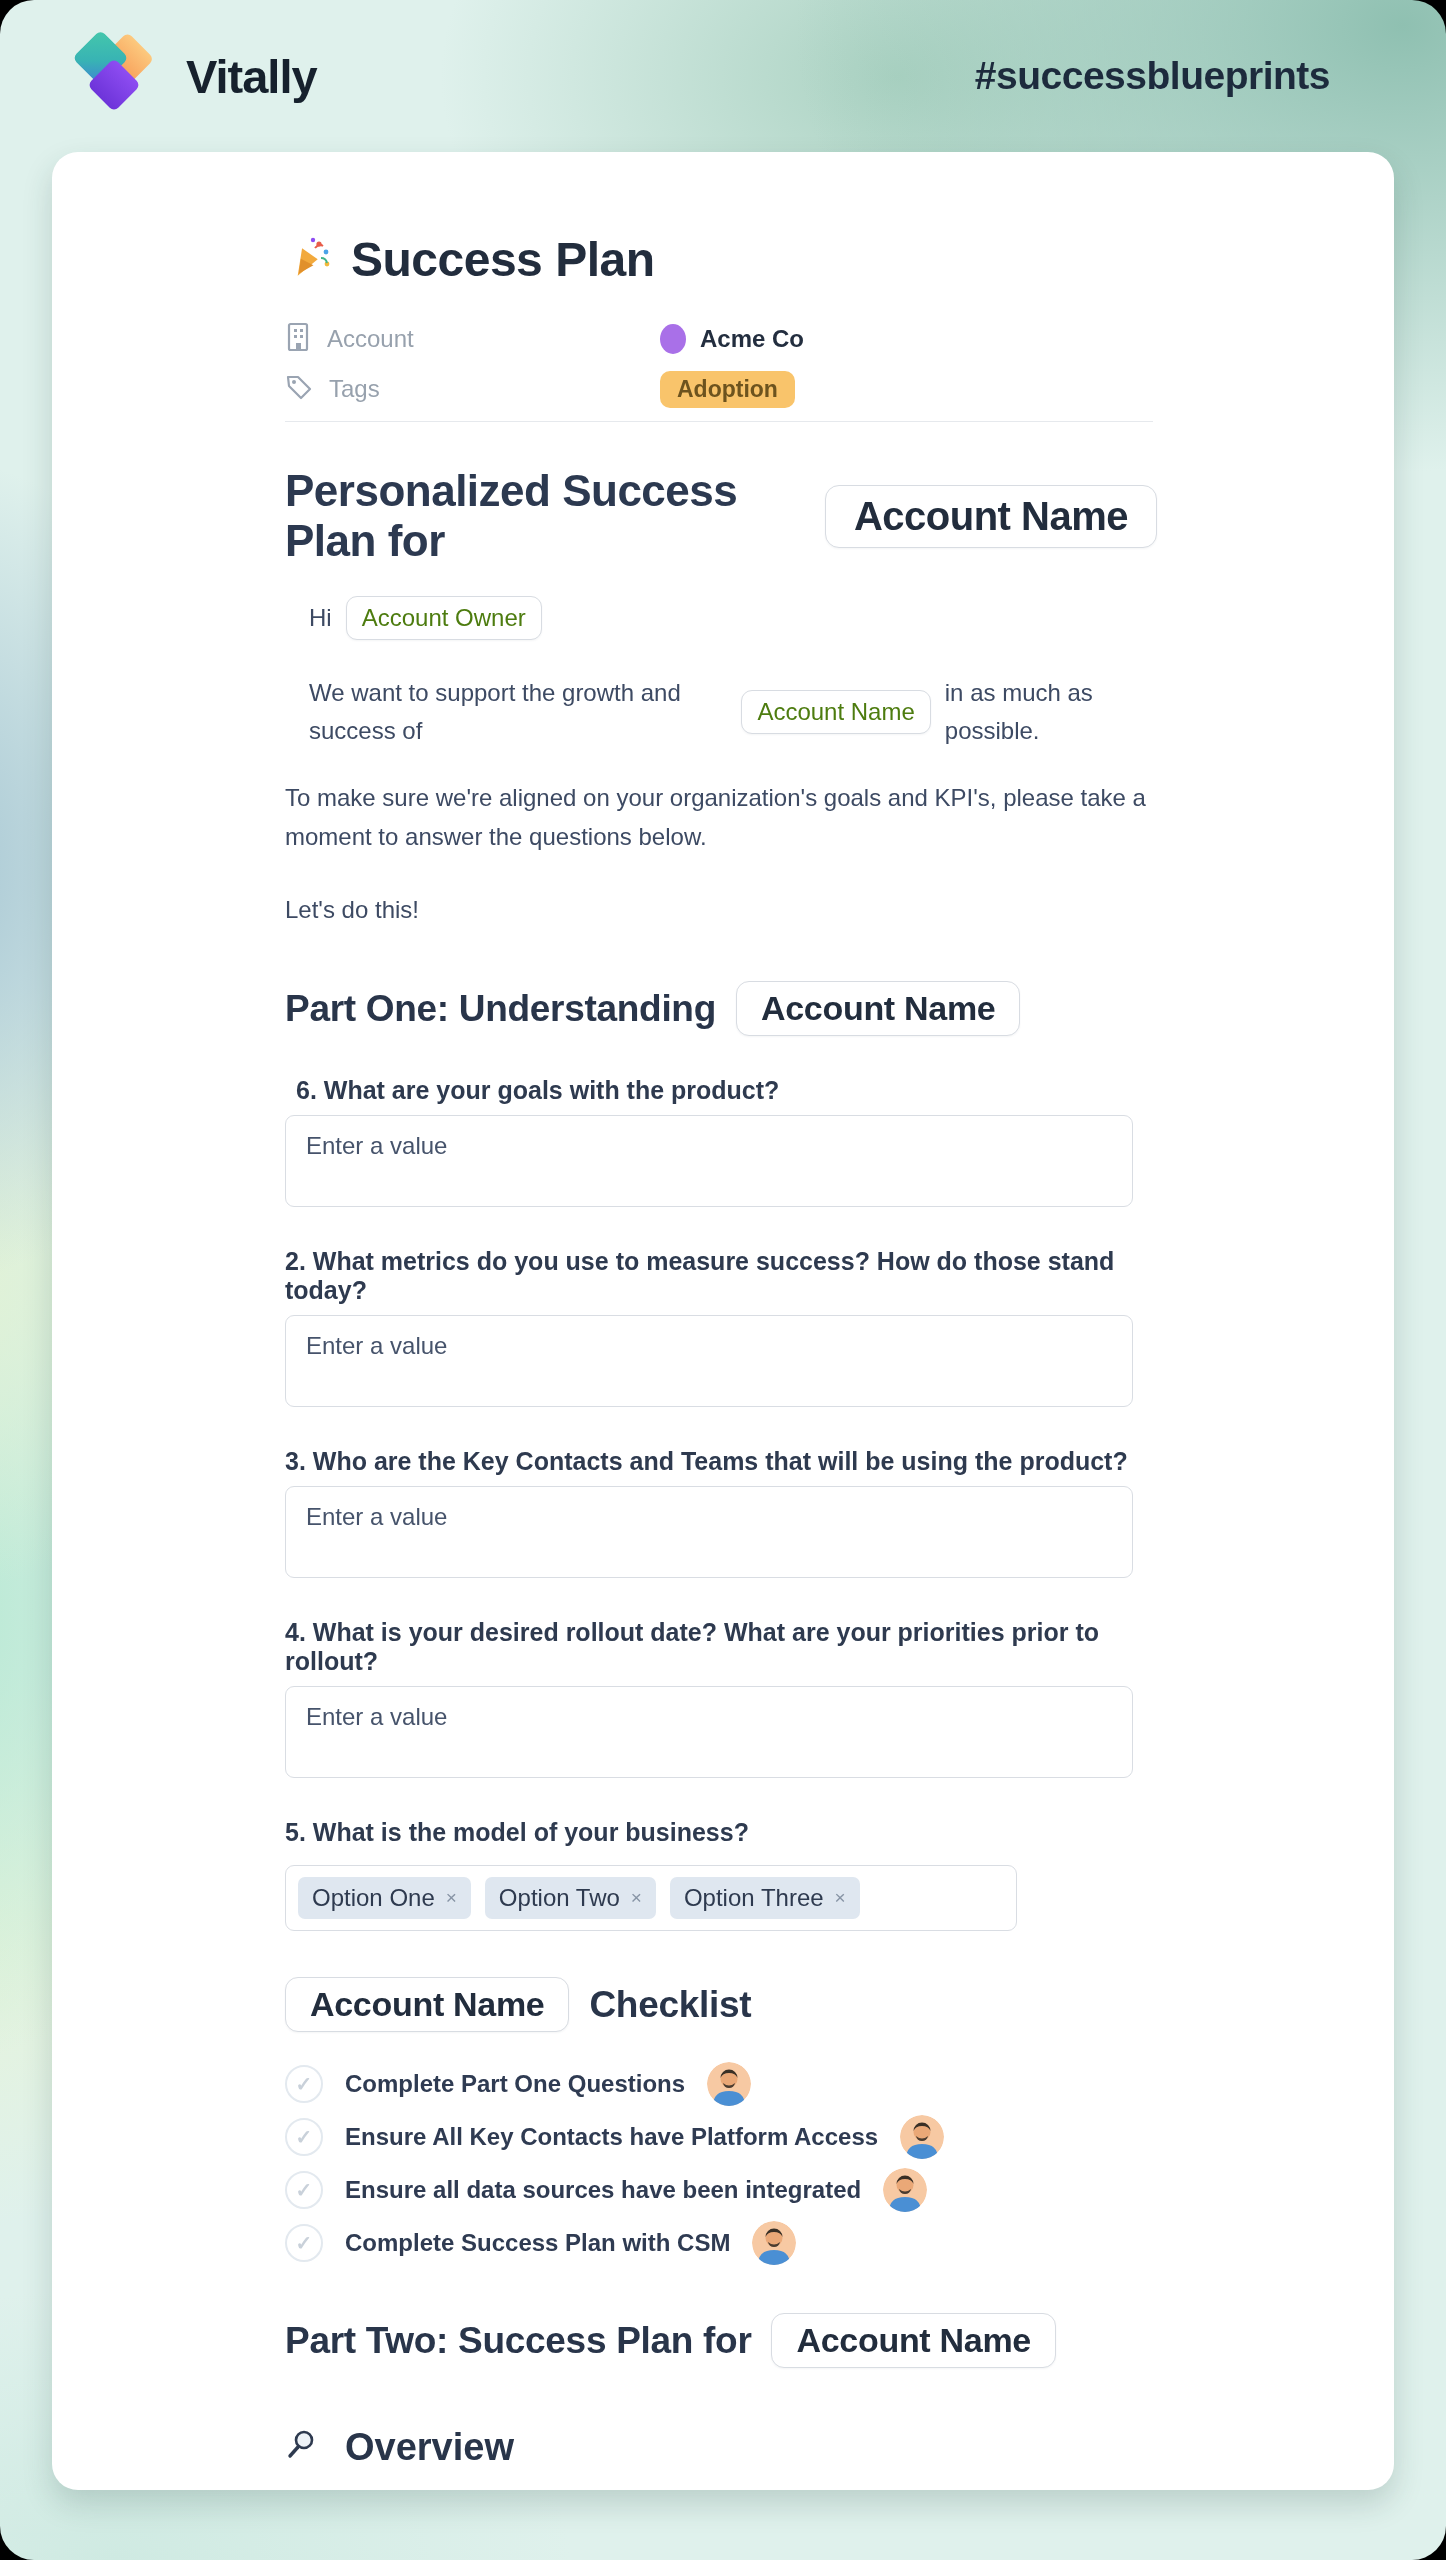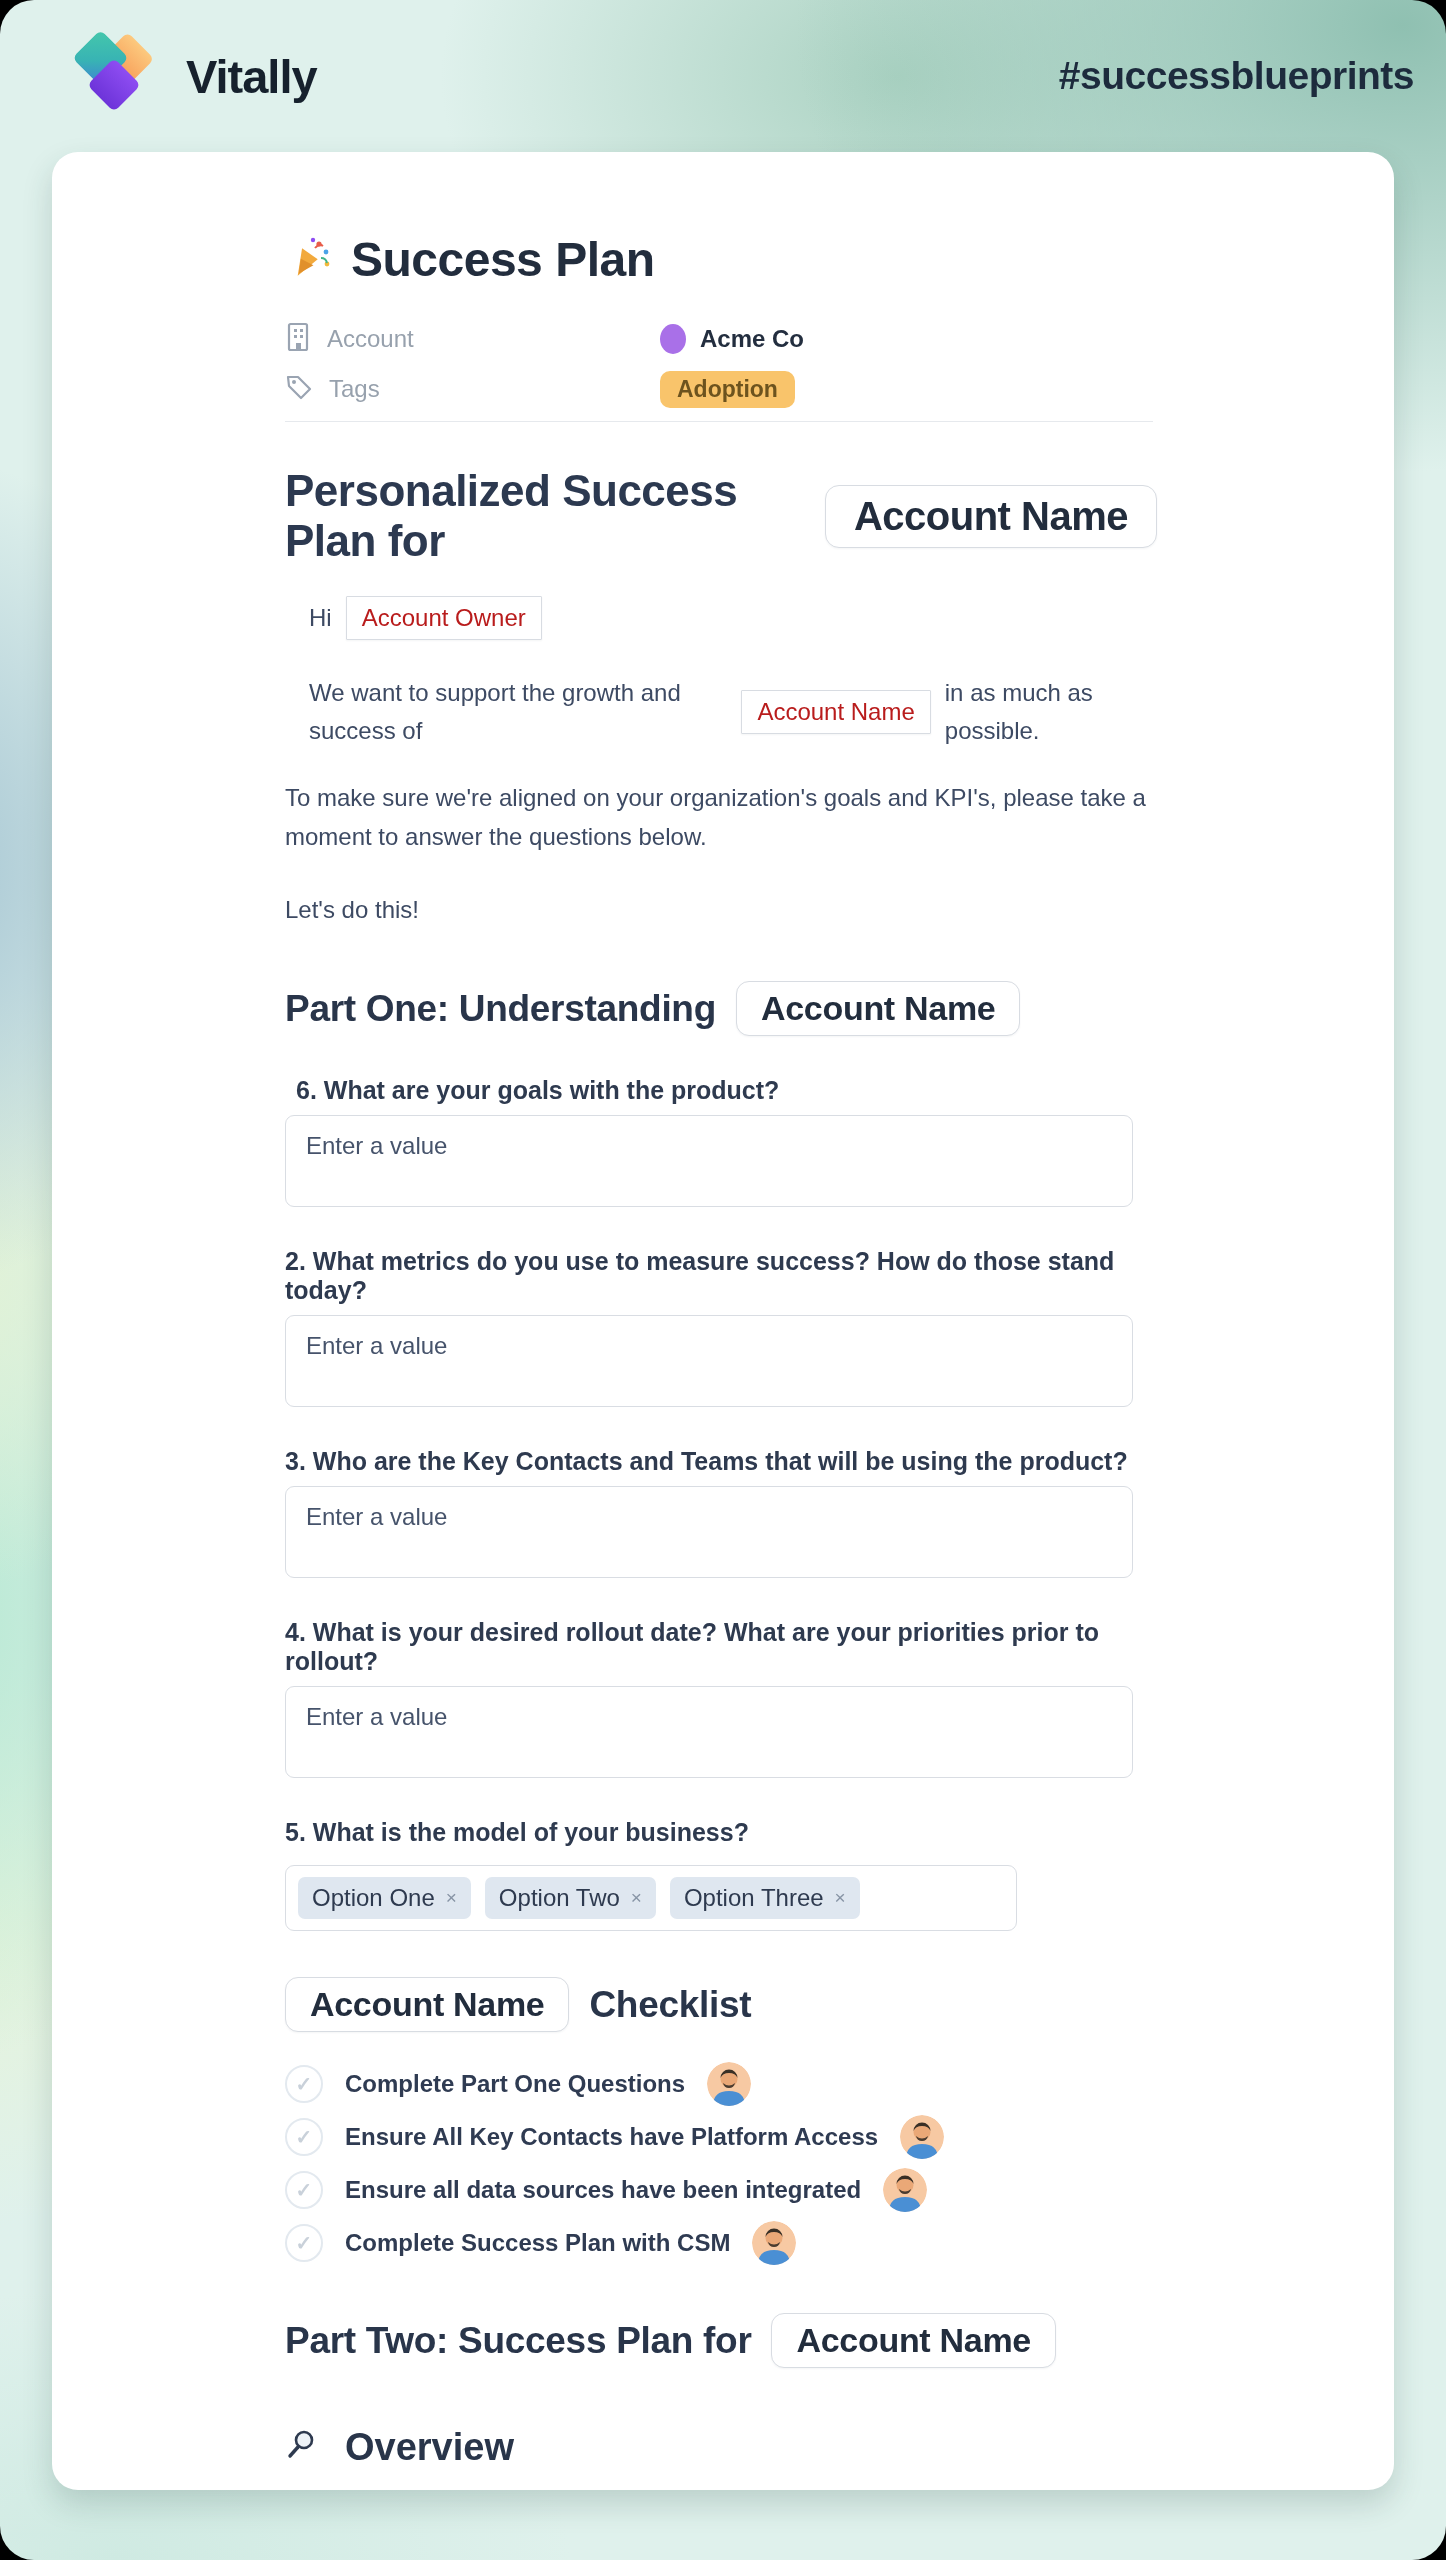--- a/index.html
+++ b/index.html
@@ -20,21 +20,21 @@
       radial-gradient(ellipse 520px 640px at -6% 34%, #a4c4d2 0%, rgba(164,196,210,0) 65%),
       radial-gradient(ellipse 480px 520px at -4% 50%, #e2f2d5 0%, rgba(226,242,213,0) 60%),
       radial-gradient(ellipse 560px 700px at -6% 63%, #b5e8d1 0%, rgba(181,232,209,0) 65%),
       radial-gradient(ellipse 520px 460px at -4% 76%, #e6f4da 0%, rgba(230,244,218,0) 62%),
       radial-gradient(ellipse 700px 420px at 8% 100%, #cfeae2 0%, rgba(207,234,226,0) 65%);
   }
   
   .topbar {
     position: absolute; top: 0; left: 0; right: 0; height: 152px;
     display: flex; align-items: center; justify-content: space-between;
-    padding: 0 32px 0 72px;
+    padding: 0 116px 0 72px;
   }
   .brand { display: flex; align-items: center; gap: 22px; }
   .brand-mark { width: 92px; height: 88px; position: relative; flex: 0 0 auto; }
   .brand-name {
     font-size: 47px; font-weight: 800; color: #16212d; letter-spacing: -1px;
   }
   .hashtag { font-size: 39px; font-weight: 700; color: #1d2b3d; letter-spacing: -0.5px; }
   
   .card {
     position: absolute; left: 52px; top: 152px; width: 1342px; height: 2338px;
@@ -55,21 +55,21 @@
   .meta-value { font-size: 24px; font-weight: 600; color: #232e3f; }
   .account-avatar { width: 26px; height: 30px; border-radius: 50%; background: #a970e8; }
   .badge {
     display: inline-block; background: #f9c46b; color: #6d531e;
     font-size: 23px; font-weight: 700; padding: 5px 17px; border-radius: 10px;
   }
   .divider { width: 868px; height: 1px; background: #e6e9ed; margin-top: 10px; }
   
   .pill {
     display: inline-block; background: #fff; border: 1px solid #d8dce2;
-    border-radius: 1px; color: #b91c1c; padding: 2px 15px; white-space: nowrap;
+    border-radius: 11px; color: #4d7c0f; padding: 2px 15px; white-space: nowrap;
     box-shadow: 0 1px 2px rgba(40,50,70,0.05);
   }
   .pill-xl { font-size: 40px; font-weight: 600; color: #222d3d; padding: 8px 28px; border-radius: 14px; }
   .pill-lg { font-size: 34px; font-weight: 600; color: #222d3d; padding: 7px 24px; border-radius: 13px; }
   .pill-sm { font-size: 24px; }
   
   .h1 { margin-top: 44px; font-size: 44px; font-weight: 600; color: #2c3950; letter-spacing: -0.5px;
         display: flex; align-items: center; gap: 22px; }
   .h2 { font-size: 37px; font-weight: 600; color: #29354a; letter-spacing: -0.3px;
         display: flex; align-items: center; gap: 20px; }

